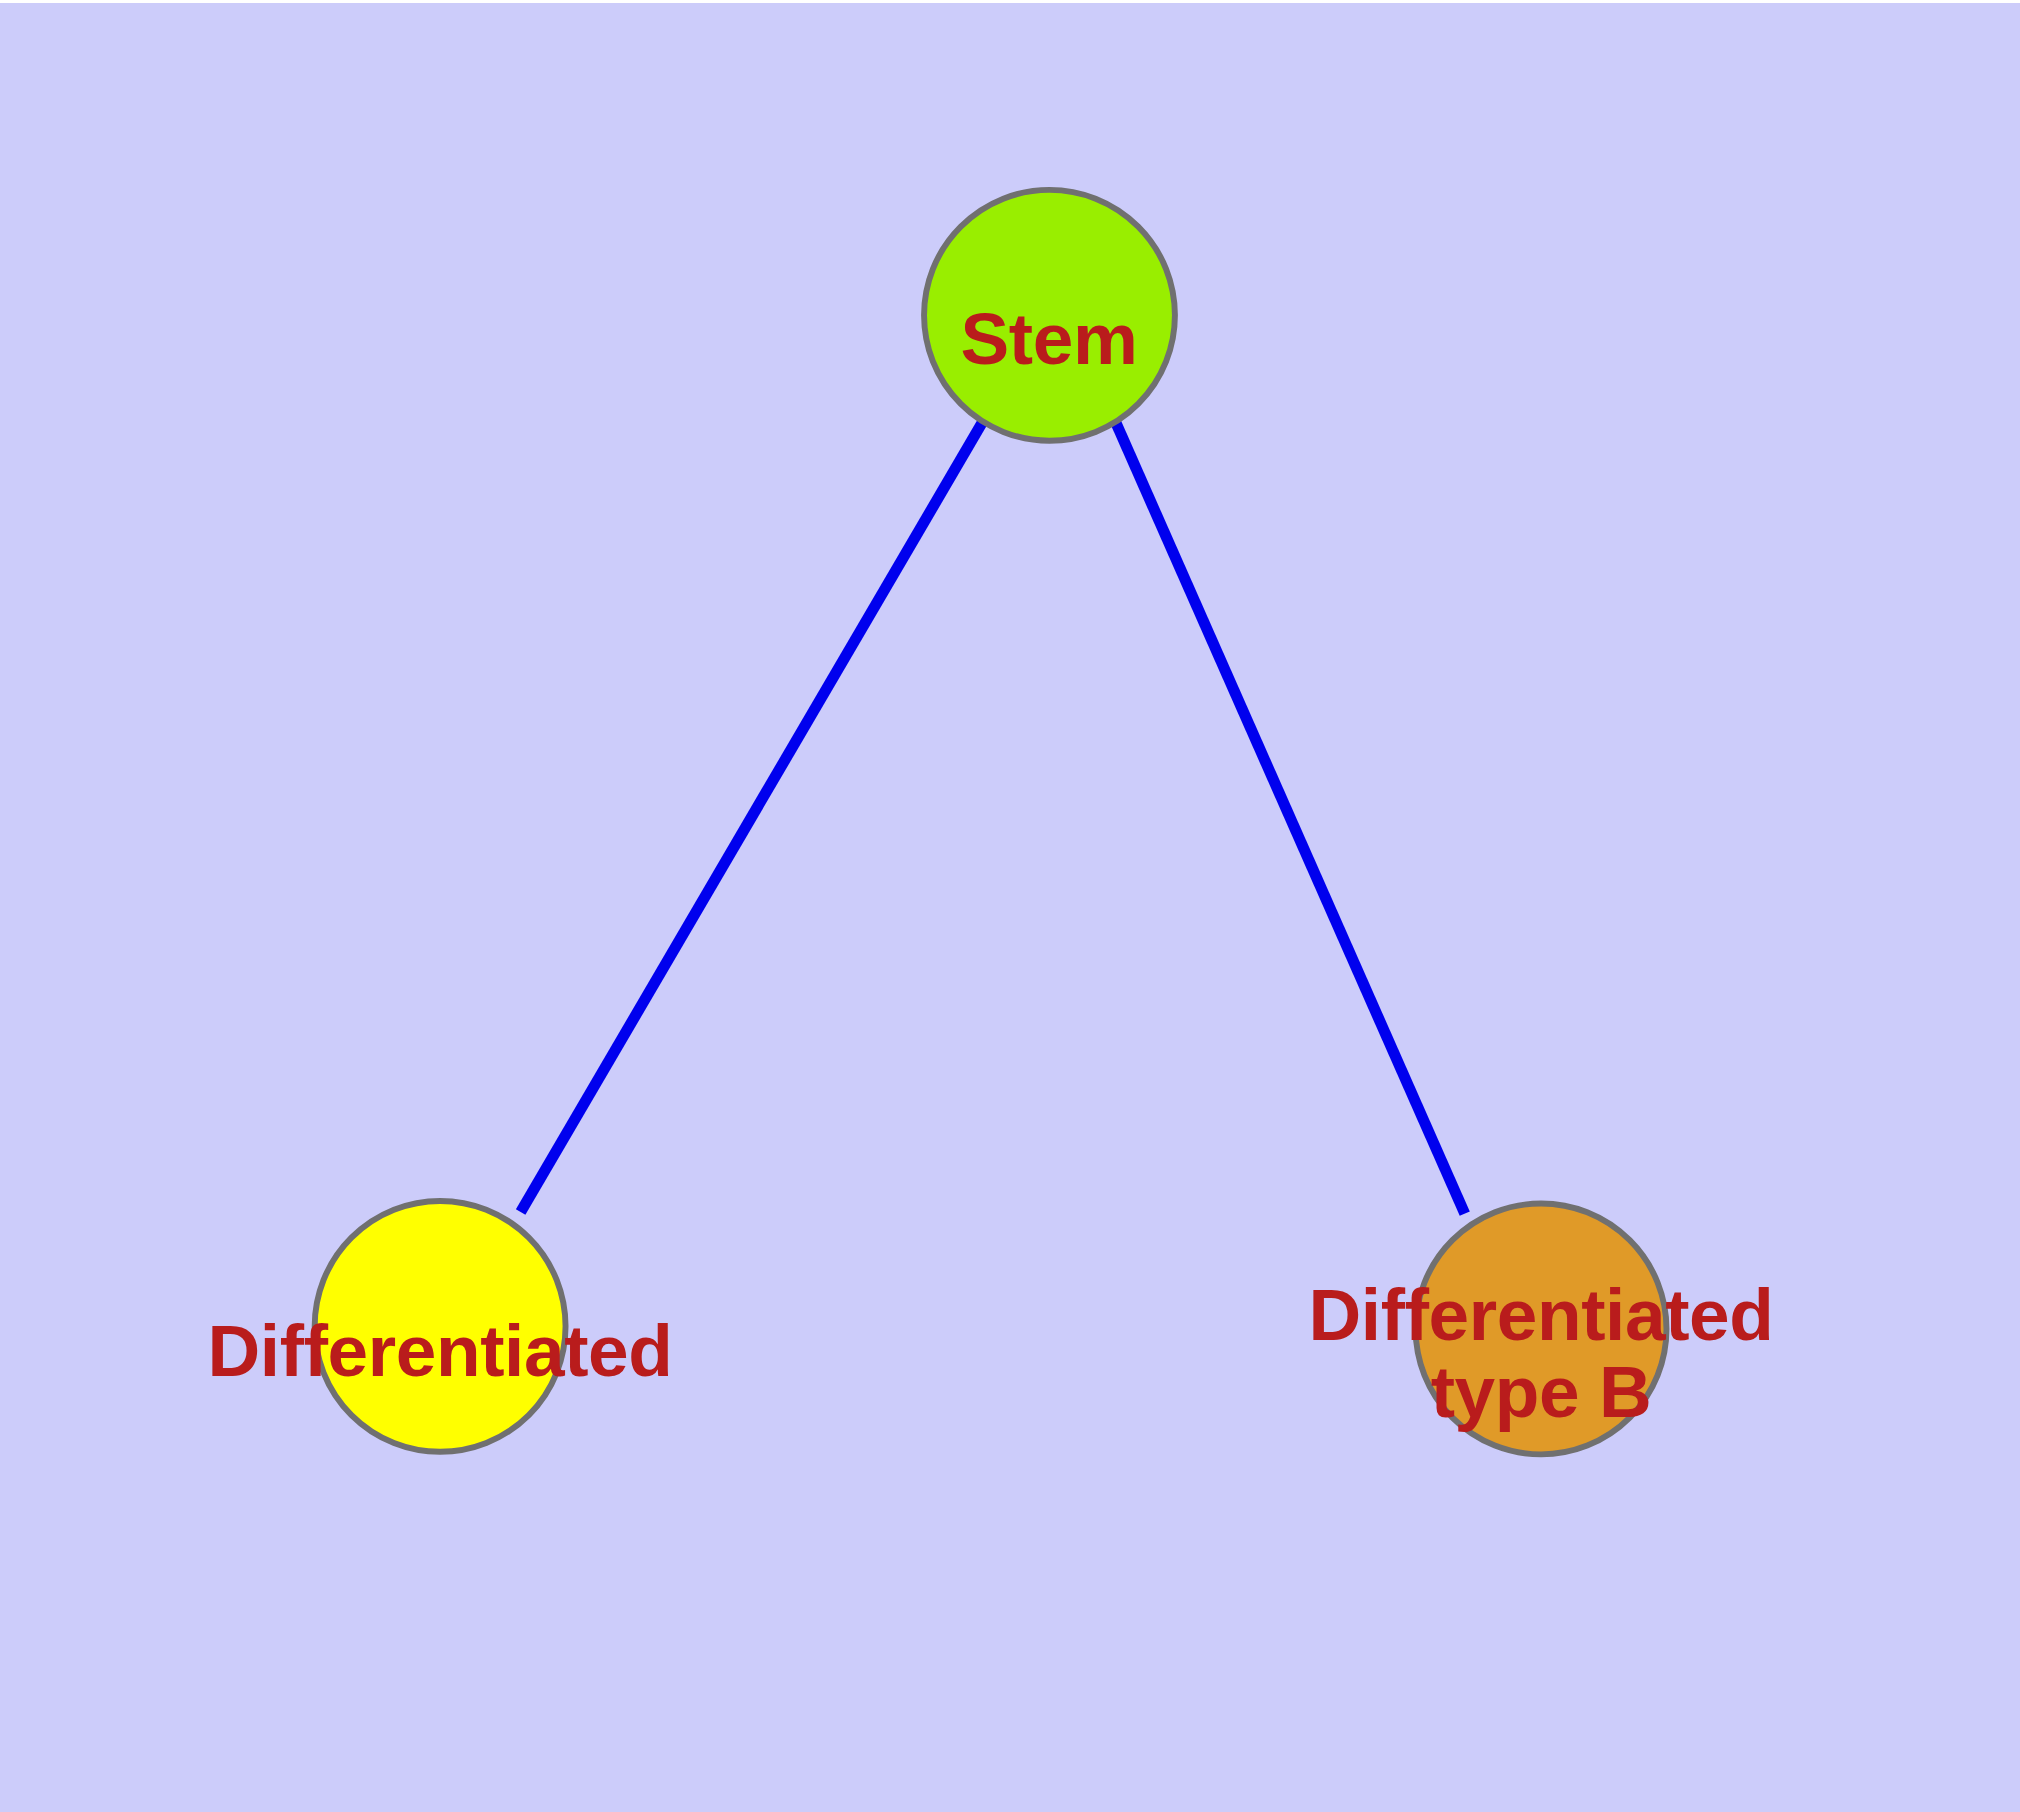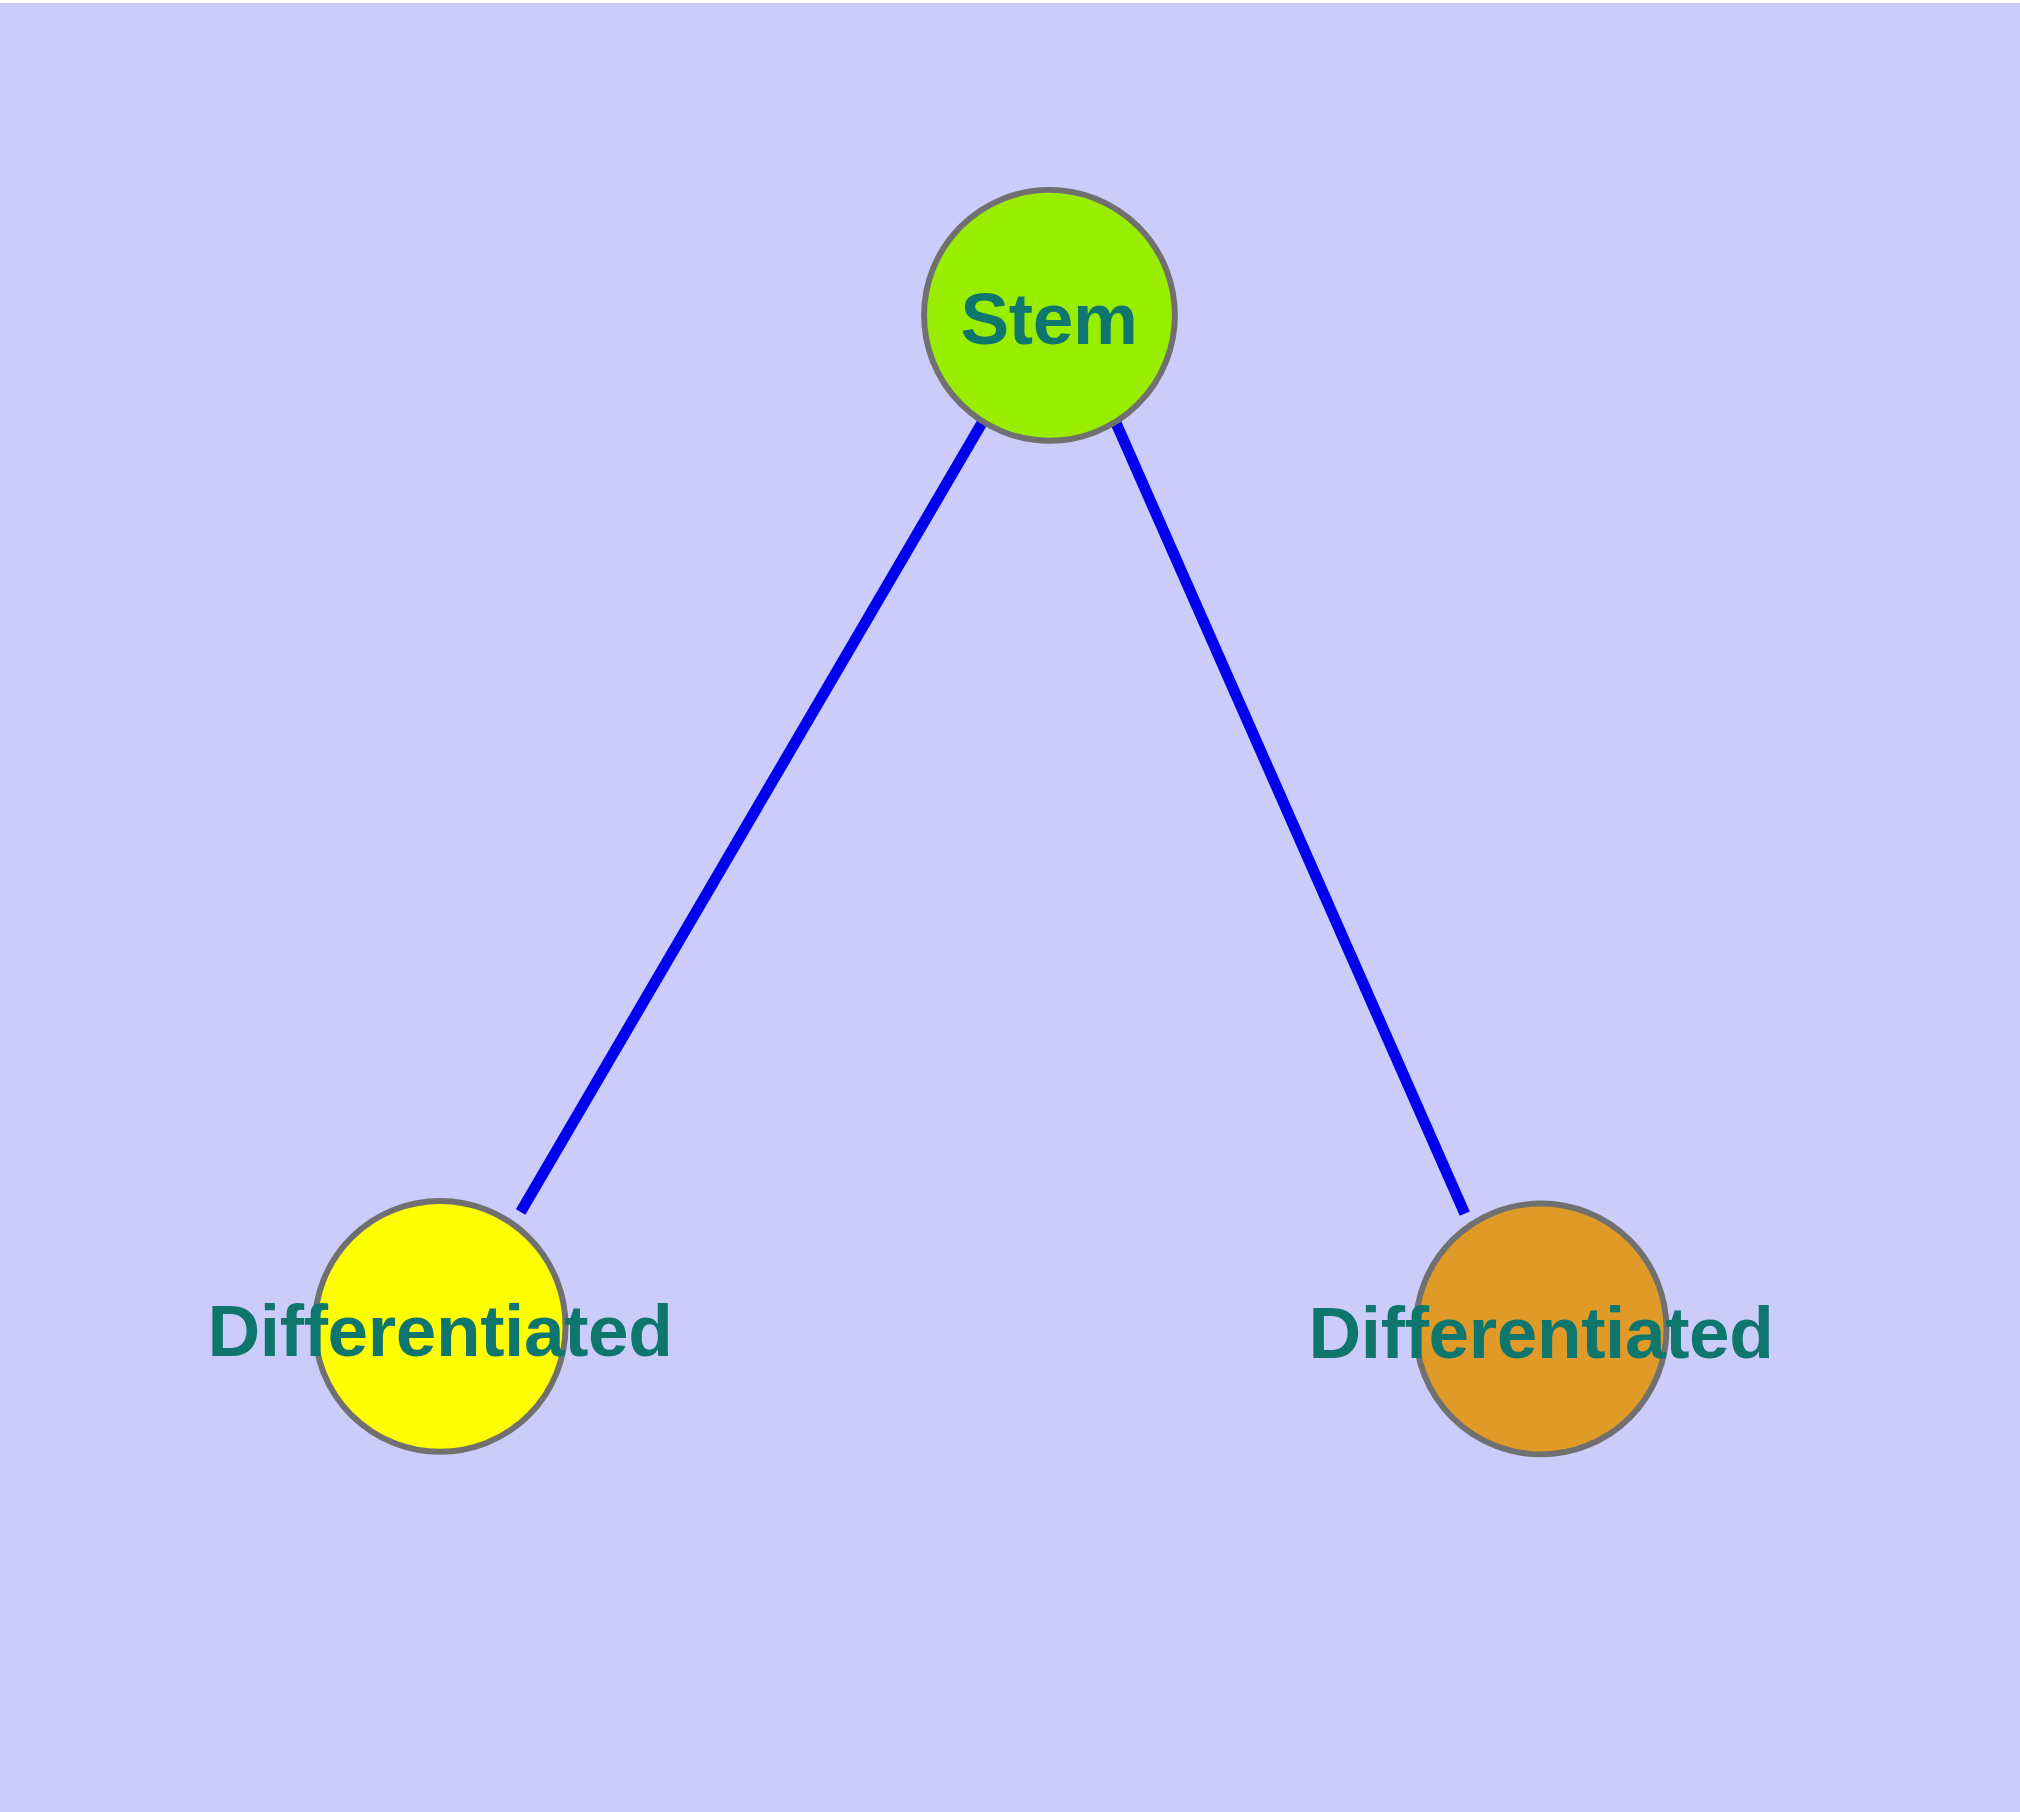--- a/index.html
+++ b/index.html
@@ -27,28 +27,29 @@
   #graph-svg {
     position: absolute;
     left: 0;
     top: 0;
     width: 2021px;
     height: 1812px;
   }
   .node-label {
     position: absolute;
     text-align: center;
-    color: #0f766e;
+    color: #b91c1c;
     font-weight: bold;
     font-family: "Liberation Sans", "DejaVu Sans", sans-serif;
     line-height: 1.06;
     white-space: nowrap;
     letter-spacing: -0.4px;
     transform: translate(-50%, -50%);
     pointer-events: none;
+    margin-top: 20px;
   }
   #label-stem {
     font-size: 73px;
     left: 1049px;
     top: 319px;
   }
   #label-diff-a {
     font-size: 73px;
     left: 440px;
     top: 1331px;
@@ -83,16 +84,17 @@
   <div class="node-label" id="label-stem">
     <div>Stem</div>
   </div>
 
   <div class="node-label" id="label-diff-a">
     <div>Differentiated</div>
   </div>
 
   <div class="node-label" id="label-diff-b">
     <div>Differentiated</div>
+    <div>type B</div>
   </div>
 
 </div>
 
 
 </body></html>

